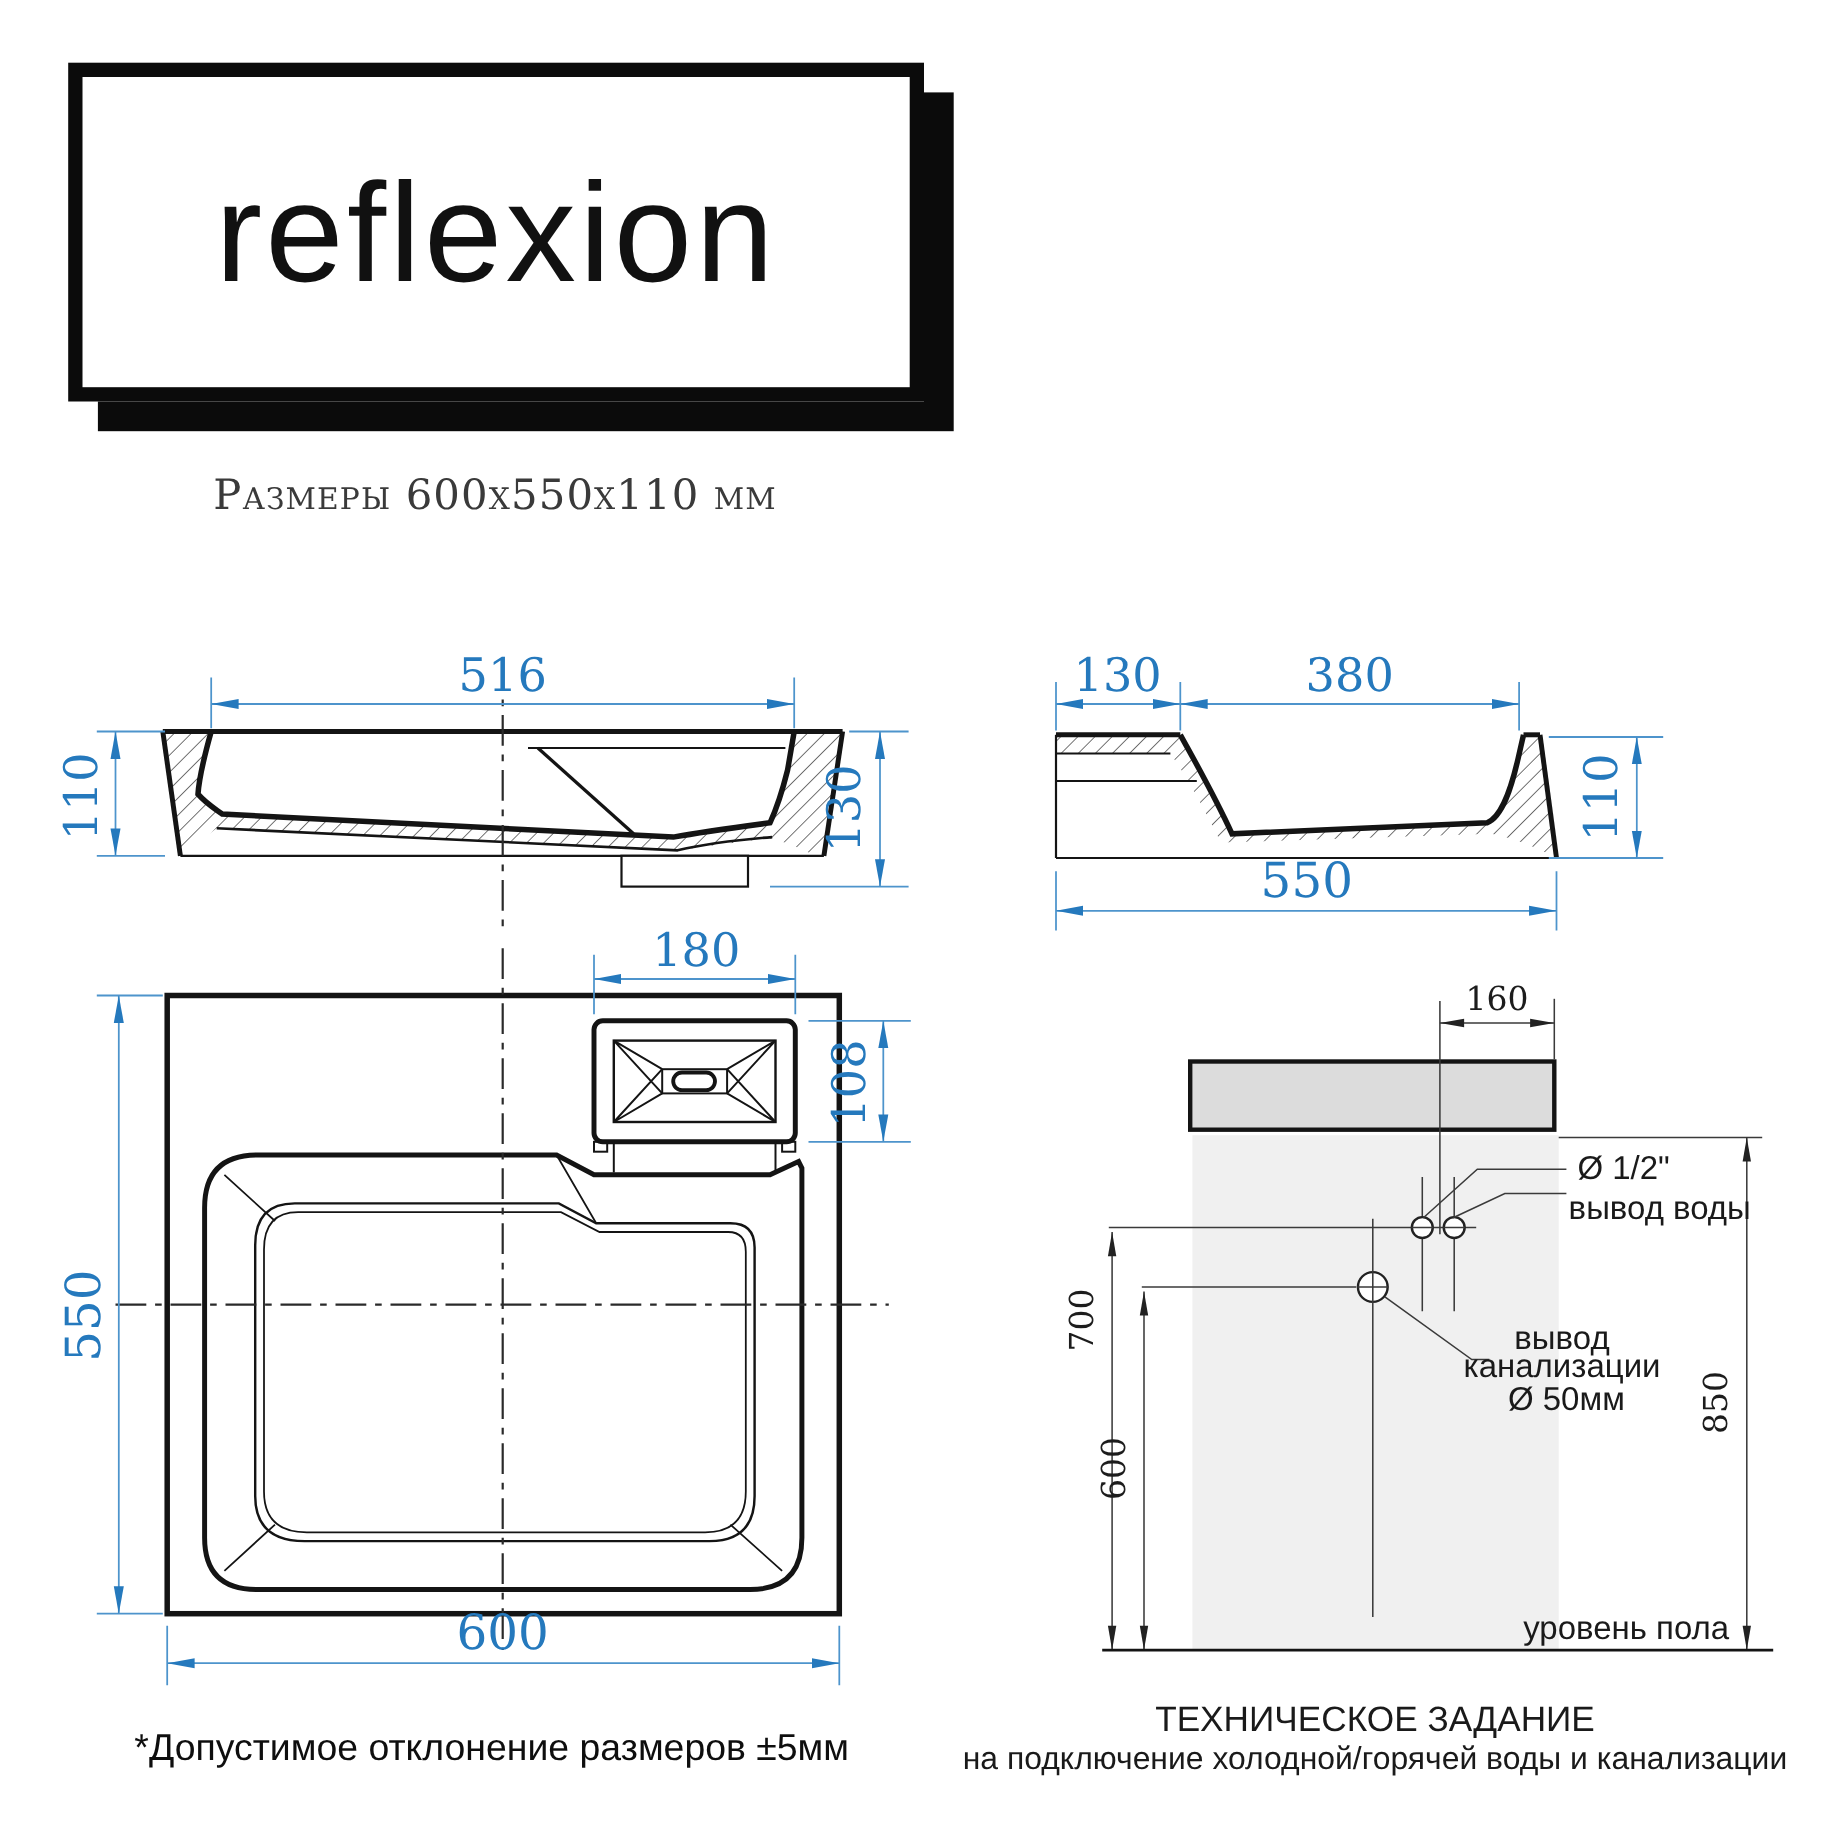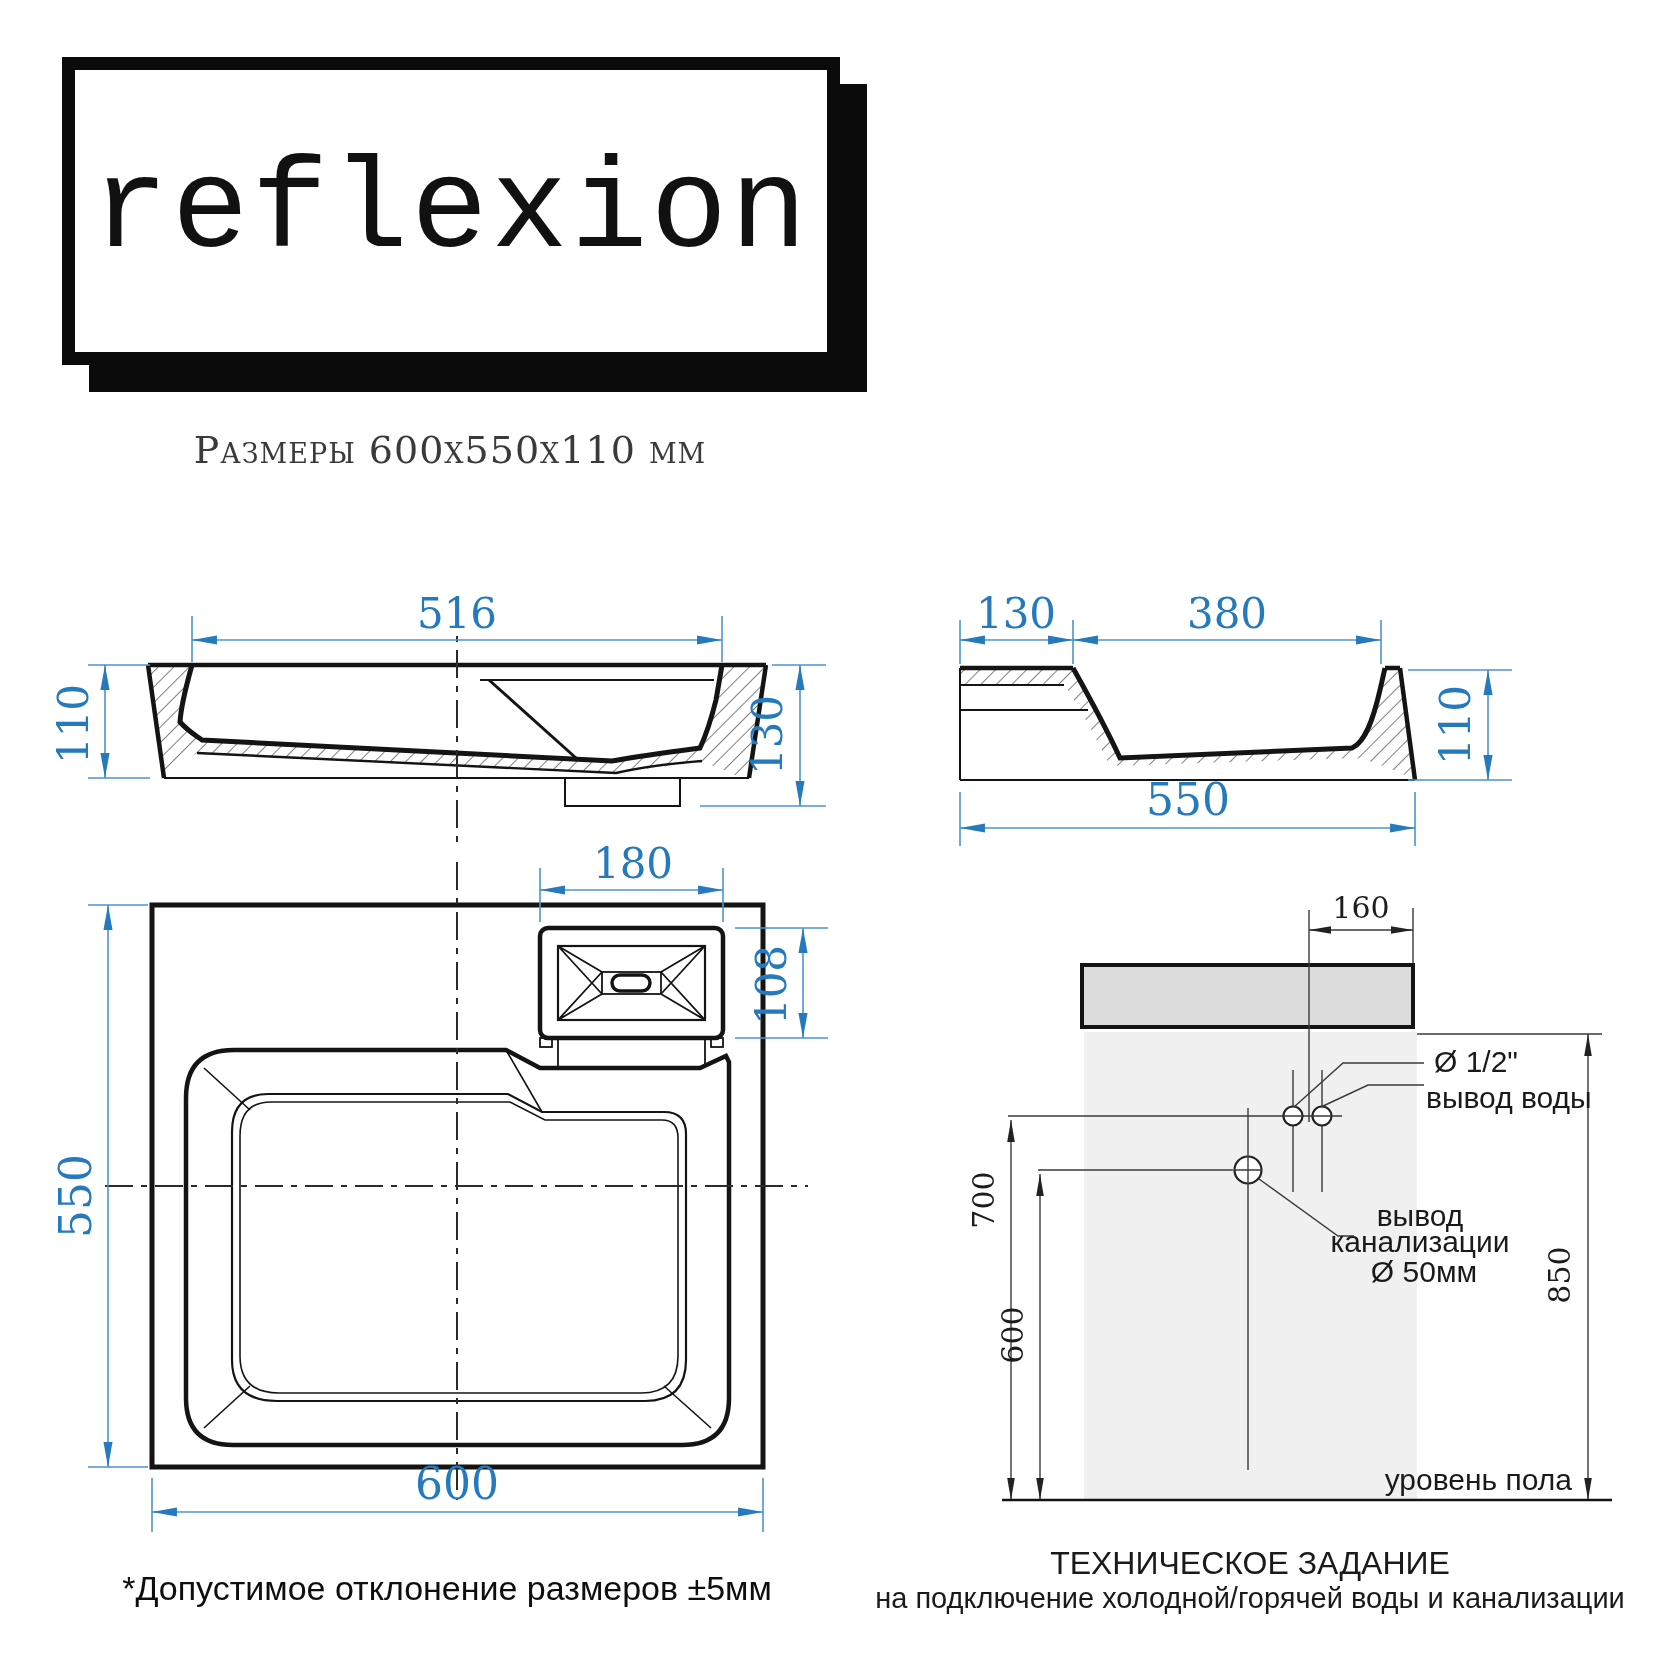--- a/index.html
+++ b/index.html
@@ -1,21 +1,21 @@
 <!DOCTYPE html>
 <html><head>
 <meta charset="utf-8">
 <style>
   html,body{margin:0;padding:0;background:#ffffff;}
   .page{position:relative;width:1680px;height:1680px;background:#fff;overflow:hidden;
         font-family:"DejaVu Sans",sans-serif;}
   .logo{position:absolute;left:62px;top:57px;width:752px;height:282px;background:#fff;
         border:13px solid #0b0b0b;box-shadow:27px 27px 0 0 #0b0b0b;
         display:flex;flex-direction:column;align-items:center;justify-content:center;}
-  .logo .brand{font-family:Liberation Mono, monospace;font-weight:200;font-size:128px;
+  .logo .brand{font-family:Liberation Sans, sans-serif;font-weight:200;font-size:128px;
         line-height:1;color:#111;letter-spacing:3px;margin-top:2px;}
   .logo .home{font-family:"DejaVu Sans",sans-serif;font-weight:300;font-size:50px;
         color:#111;letter-spacing:36px;padding-left:36px;margin-top:18px;line-height:1;}
   .title{position:absolute;left:55px;top:428px;width:790px;text-align:center;
         font-family:"DejaVu Serif",serif;font-variant:small-caps;font-size:38px;
         color:#3a3a3a;letter-spacing:1px;}
   svg{position:absolute;left:0;top:0;}
   svg text{user-select:none;}
   .dimb{fill:#2579bd;font-family:"DejaVu Serif",serif;font-size:42px;}
   .dimb44{fill:#2579bd;font-family:"DejaVu Serif",serif;font-size:44px;}

